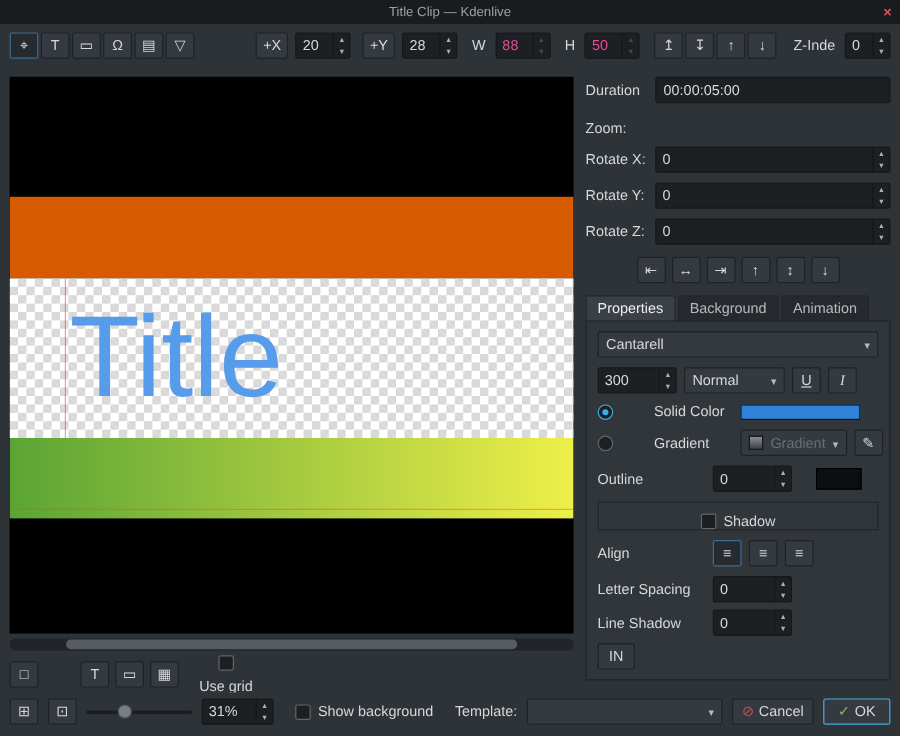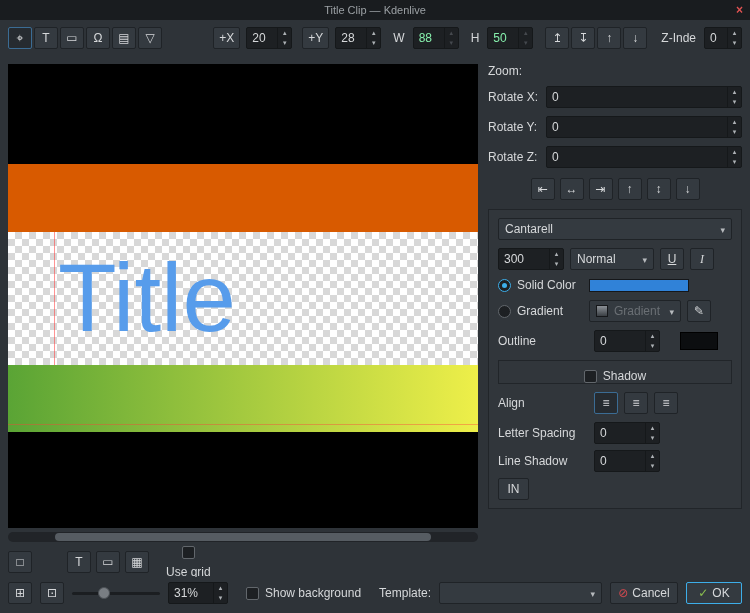--- a/index.html
+++ b/index.html
@@ -20,21 +20,21 @@
   
   .btn { height:22px; min-width:24px; padding:0 5px; background:var(--button-bg,#343a40); border:1px solid var(--button-border,#1f2327); border-radius:2px; color:var(--text,#d6d8da); display:inline-flex; align-items:center; justify-content:center; font-size:12px; font-family:inherit; gap:4px; }
   .btn.pressed { background:#262b30; border-color:#3b6c94; }
   .icon { font-size:12px; line-height:1; }
   .spin { height:22px; background:var(--input-bg,#1d2023); border:1px solid #15181a; border-radius:2px; display:inline-flex; align-items:stretch; flex:none; }
   .spin .val { flex:1; display:flex; align-items:center; padding:0 5px; white-space:nowrap; }
   .spin .arrows { width:14px; border-left:1px solid #15181a; display:flex; flex-direction:column; }
   .spin .arrows span { flex:1; display:flex; align-items:center; justify-content:center; font-size:7px; color:#aeb2b6; }
   .spin .arrows .up::before { content:"▴"; }
   .spin .arrows .dn::before { content:"▾"; }
-  .spin.disabled .val { color:#86efac; }
+  .spin.disabled .val { color:#ec4899; }
   .spin.disabled .arrows span { color:#45494e; }
   .combo { height:22px; background:var(--button-bg,#343a40); border:1px solid var(--button-border,#1f2327); border-radius:2px; display:inline-flex; align-items:center; padding:0 6px; gap:6px; }
   .combo .cval { flex:1; white-space:nowrap; overflow:hidden; }
   .combo .caret::before { content:"▾"; font-size:9px; color:#b6babd; }
   .combo.disabled .cval { color:#6a6f74; }
   .cb { width:13px; height:13px; border-radius:2px; border:1px solid #62676c; background:#1d2023; flex:none; }
   .radio { width:13px; height:13px; border-radius:50%; border:1px solid #62676c; background:#1d2023; position:relative; flex:none; }
   .radio.on { border-color:var(--accent,#3daee9); }
   .radio.on::after { content:""; position:absolute; left:3px; top:3px; width:5px; height:5px; border-radius:50%; background:var(--accent,#3daee9); }
   .w38{width:38px;} .w46{width:46px;} .w66{width:66px;} .w84{width:84px;} .w92{width:92px;}
@@ -72,21 +72,21 @@
   .duration-row { margin-bottom:14px; }
   .field { height:22px; background:var(--input-bg,#1d2023); border:1px solid #15181a; border-radius:2px; display:flex; align-items:center; padding:0 6px; }
   .panel-tools { display:flex; justify-content:center; gap:5px; margin:2px 0 10px; }
   .tabs { display:flex; }
   .tab { padding:3px 9px 4px; border:1px solid var(--frame-border,#212529); border-bottom:none; border-radius:2px 2px 0 0; background:#262a2e; color:#b6babd; margin-right:2px; }
   .tab.selected { background:#3a4046; color:#eceeef; }
   .pframe { border:1px solid var(--frame-border,#212529); padding:8px 9px; margin-top:-1px; background:rgba(255,255,255,0.015); }
   .frow { display:flex; align-items:center; margin-bottom:8px; gap:6px; }
   .frow:last-child { margin-bottom:0; }
   .flabel { width:90px; flex:none; }
-  .rlabel { width:66px; flex:none; }
+  .rlabel { width:66px; flex:none;margin-left:28px; }
   .flex1 { flex:1; }
   .swatch { width:100px; height:13px; background:var(--swatch-blue,#3082d8); border:1px solid #15171a; flex:none; }
   .gswatch { width:12px; height:12px; background:linear-gradient(180deg,#8b9096,#3a3f44); border:1px solid #15171a; flex:none; }
   .colorbox { width:38px; height:18px; background:#0c0e10; border:1px solid #000; margin-left:14px; flex:none; }
   .shadow-box { border:1px solid var(--frame-border,#212529); height:24px; display:flex; align-items:flex-end; justify-content:center; gap:6px; margin-bottom:8px; }
   .btn-u { text-decoration:underline; }
   .btn-i { font-style:italic; font-family:"Liberation Serif","DejaVu Serif",serif; }
   .mb6 { margin-bottom:6px; }
   .in-btn { width:31px; }
 
@@ -222,20 +222,26 @@
           </button>
         <span class="cb-group gap12">
           <span class="cb"></span>
           <span>Use grid</span>
         </span>
       </div>
     </div>
 
     <div class="panel">
 
+      <div class="prow duration-row">
+        <span class="plabel">Duration</span>
+        <div class="field pctrl">
+          <span>00:00:05:00</span>
+        </div>
+      </div>
 
       <div class="prow">
         <span class="plabel">Zoom:</span>
       </div>
 
       <div class="prow">
         <span class="plabel">Rotate X:</span>
         <div class="spin pctrl">
           <span class="val">0</span>
           <span class="arrows">
@@ -281,20 +287,25 @@
             <span class="icon">↑</span>
           </button>
         <button class="btn">
             <span class="icon">↕</span>
           </button>
         <button class="btn">
             <span class="icon">↓</span>
           </button>
       </div>
 
+      <div class="tabs">
+        <span class="tab selected">Properties</span>
+        <span class="tab">Background</span>
+        <span class="tab">Animation</span>
+      </div>
 
       <div class="pframe">
 
         <div class="frow">
           <div class="combo flex1">
             <span class="cval">Cantarell</span>
             <span class="caret"></span>
           </div>
         </div>
 

